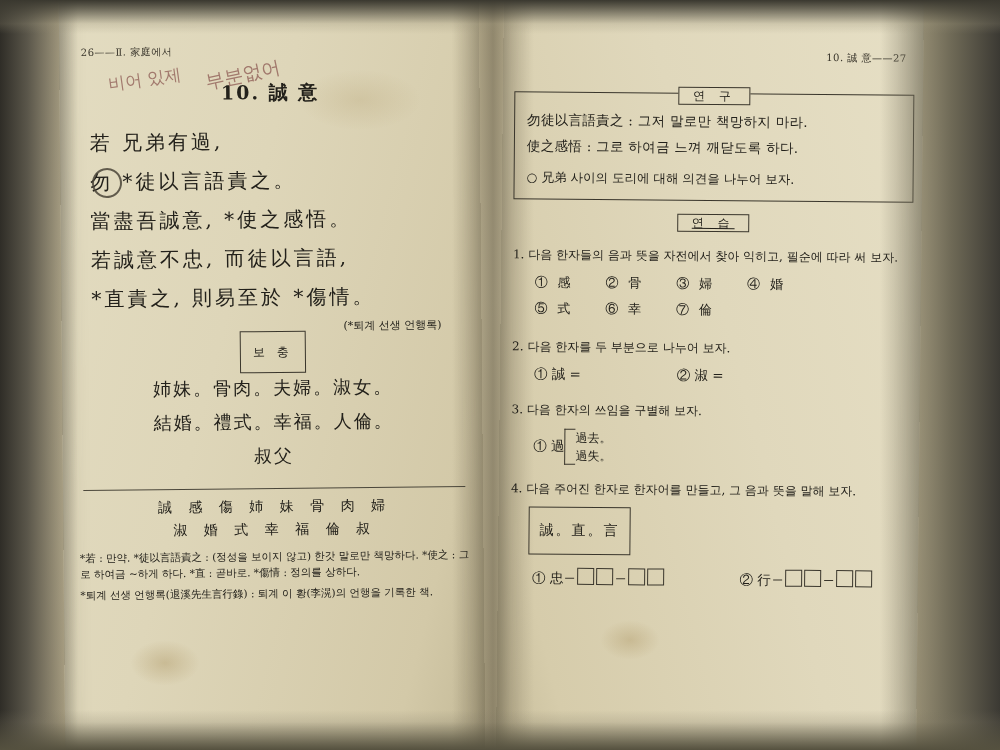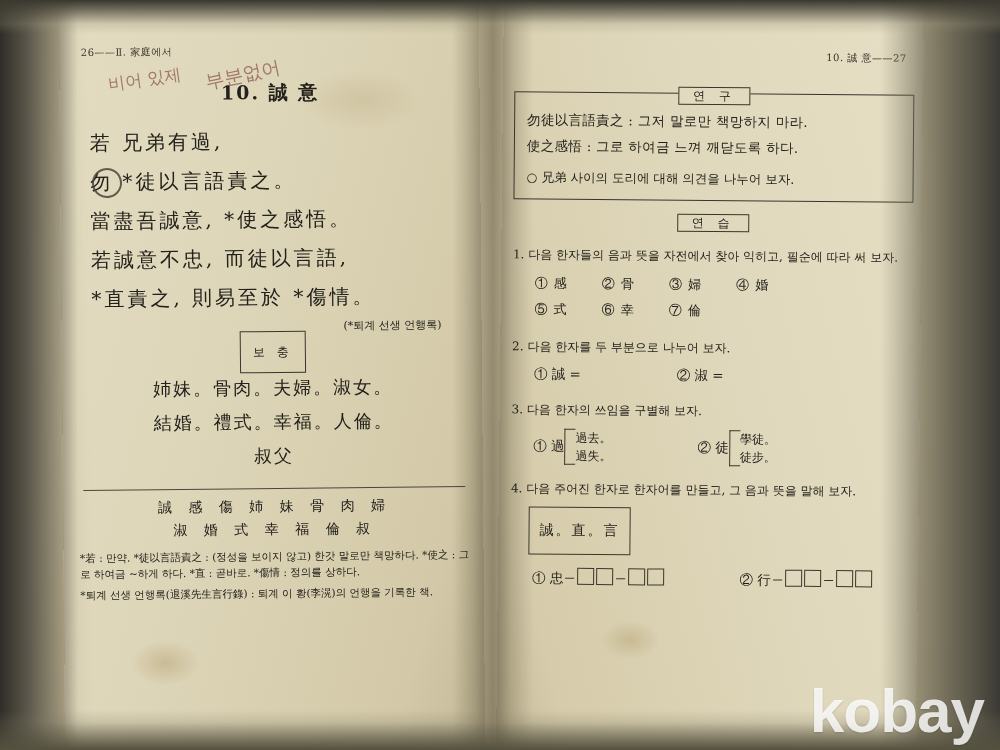--- a/index.html
+++ b/index.html
@@ -87,21 +87,21 @@
   .yeongu-head{text-align:center;margin-top:12px;font-size:12px;letter-spacing:5px;}
   .yeongu-head span{border:1px solid #3a362c;padding:1px 14px;background:#e2dabe;position:relative;top:12px;}
   .framebox{border:1px solid #3a362c;padding:14px 12px 12px 12px;margin-top:0;}
   .framebox .row{font-size:13.5px;line-height:1.95;letter-spacing:0.3px;}
   .framebox .bullet{font-size:12.5px;margin-top:10px;}
   .yeonseup-head{text-align:center;margin-top:14px;font-size:12px;letter-spacing:5px;}
   .q{font-size:12px;line-height:1.7;margin-top:14px;}
   .q .qtext{display:block;}
   .opts{margin-top:6px;margin-left:22px;font-size:13px;letter-spacing:1px;}
   .opts .r{display:flex;gap:34px;line-height:2.0;}
-  .opts .r .o{white-space:nowrap;}
+  .opts .r .o{white-space:nowrap;font-family:Liberation Mono, monospace;}
   .pairline{margin-top:6px;margin-left:22px;font-size:13.5px;display:flex;gap:96px;}
   .brace{display:inline-flex;align-items:center;}
   .brace .bar{display:inline-block;width:10px;height:34px;border-left:1px solid #3a362c;
     border-top:1px solid #3a362c;border-bottom:1px solid #3a362c;}
   .brace .stack{display:inline-flex;flex-direction:column;line-height:1.5;font-size:12px;}
   .wordbox{border:1px solid #3a362c;display:inline-block;padding:11px 10px;font-size:14px;letter-spacing:2px;margin-top:8px;margin-left:18px;}
   .blanks{margin-top:12px;margin-left:22px;font-size:13.5px;display:flex;gap:74px;align-items:center;}
   .bx{display:inline-block;width:15px;height:15px;border:1px solid #3a362c;vertical-align:-2px;margin:0 1px;}
   .dash{display:inline-block;width:9px;border-top:1px solid #3a362c;vertical-align:4px;margin:0 2px;}
 
@@ -177,21 +177,21 @@
       <span>연  구</span>
     </div>
 
     <div class="framebox">
       <div class="row">勿徒以言語責之 : 그저 말로만 책망하지 마라.</div>
       <div class="row">使之感悟 : 그로 하여금 느껴 깨닫도록 하다.</div>
       <div class="bullet">○ 兄弟 사이의 도리에 대해 의견을 나누어 보자.</div>
     </div>
 
     <div class="yeonseup-head">
-      <span style="border:1px solid #3a362c;padding:1px 14px;">연  습</span>
+      <span style="border:1px solid #3a362c;padding:1px 14px;text-decoration:underline;">연  습</span>
     </div>
 
     <div class="q">
       <span>1.</span>
       <span class="qtext" style="display:inline">다음 한자들의 음과 뜻을 자전에서 찾아 익히고, 필순에 따라 써 보자.</span>
       <div class="opts">
         <div class="r">
           <span class="o">① 感</span>
           <span class="o">② 骨</span>
           <span class="o">③ 婦</span>
@@ -219,28 +219,20 @@
       <span>다음 한자의 쓰임을 구별해 보자.</span>
       <div class="pairline" style="gap:86px;margin-top:8px;">
         <span class="brace">
           <span>① 過</span>
           <span class="bar"></span>
           <span class="stack">
             <span>過去。</span>
             <span>過失。</span>
           </span>
         </span>
-        <span class="brace">
-          <span>② 徒</span>
-          <span class="bar"></span>
-          <span class="stack">
-            <span>學徒。</span>
-            <span>徒步。</span>
-          </span>
-        </span>
       </div>
     </div>
 
     <div class="q">
       <span>4.</span>
       <span>다음 주어진 한자로 한자어를 만들고, 그 음과 뜻을 말해 보자.</span>
       <div class="wordbox">誠。直。言</div>
       <div class="blanks">
         <span>
           <span>① 忠</span><span class="dash"></span><span class="bx"></span><span class="bx"></span><span class="dash"></span><span class="bx"></span><span class="bx"></span>
@@ -250,14 +242,13 @@
         </span>
       </div>
     </div>
   </div>
 
   <div class="edge left"></div>
   <div class="edge right"></div>
   <div class="edge top"></div>
   <div class="edge bottom"></div>
 
-  <div id="watermark">kobay</div>
 </div>
 
 </body></html>

